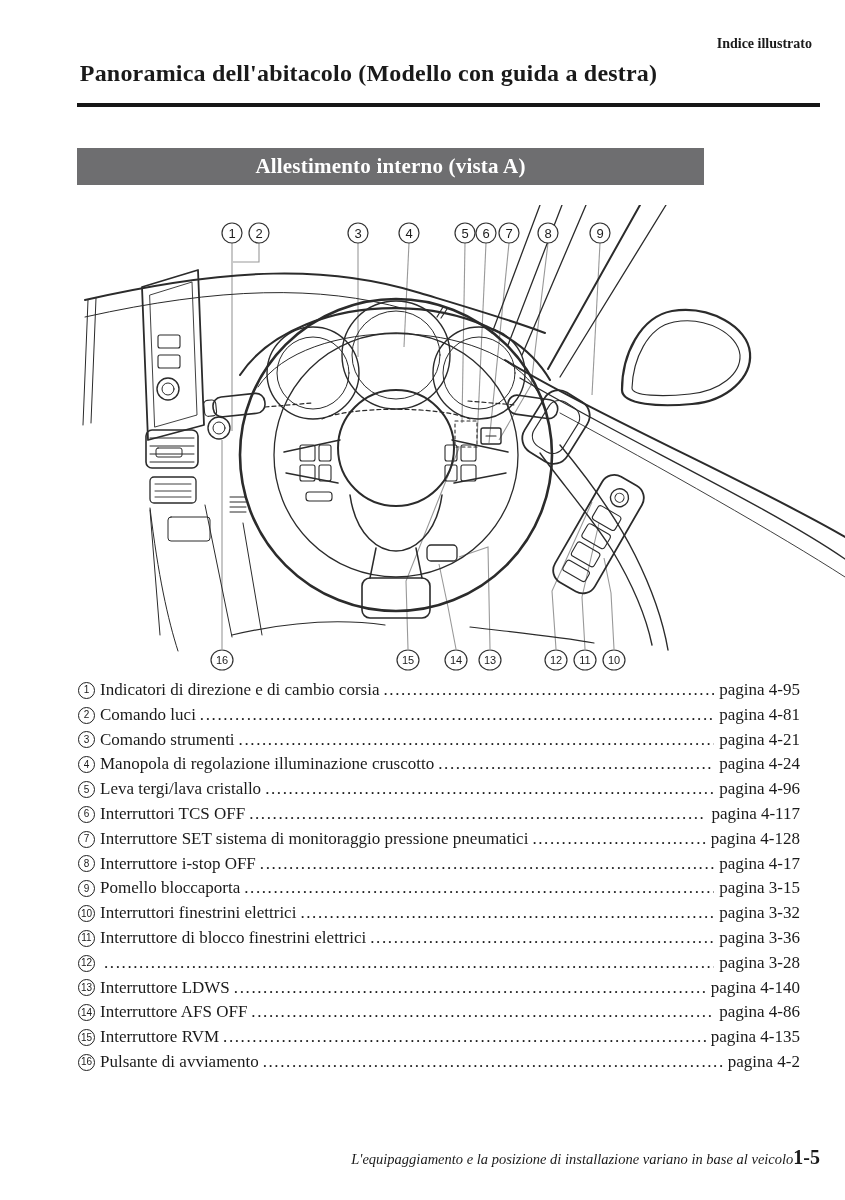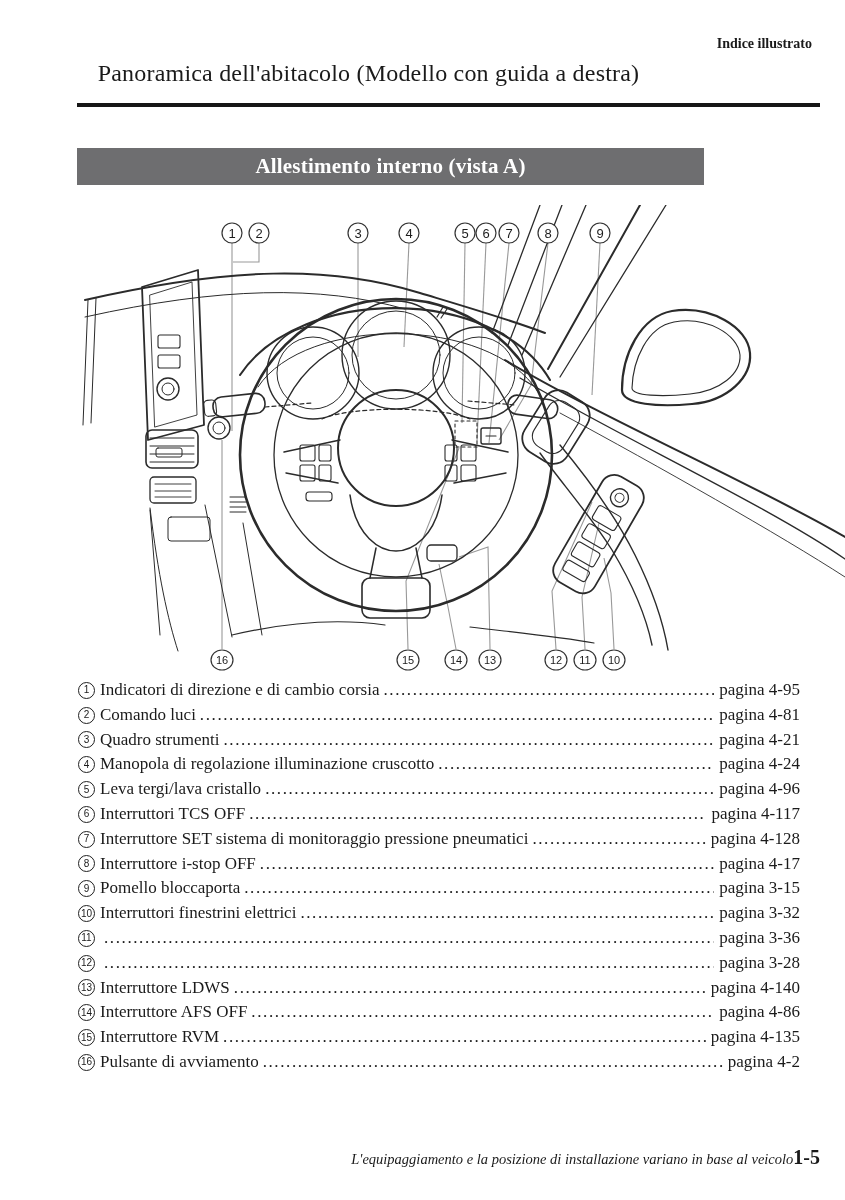--- a/index.html
+++ b/index.html
@@ -6,21 +6,21 @@
   body{
     width:845px;height:1200px;background:#ffffff;position:relative;
     font-family:"Liberation Serif", serif;color:#1a1a1a;overflow:hidden;
   }
   .header-note{
     position:absolute;top:36px;left:77px;width:735px;
     text-align:right;font-weight:bold;font-size:14px;
   }
   .page-title{
     position:absolute;top:60px;left:0;width:737px;
-    text-align:center;font-weight:normal;font-size:24px;letter-spacing:.2px;
+    text-align:center;font-weight:bold;font-size:24px;letter-spacing:.2px;
   }
   .title-rule{
     position:absolute;top:103px;left:77px;width:743px;height:4px;background:#161616;
   }
   .section-banner{
     position:absolute;top:148px;left:77px;width:627px;height:37px;
     background:#6e6e70;color:#ffffff;font-weight:bold;font-size:21px;
     display:flex;align-items:center;justify-content:center;letter-spacing:.2px;
   }
   .diagram{position:absolute;top:205px;left:0;width:845px;height:470px;}
@@ -286,21 +286,21 @@
 
   <div class="row">
     <span class="badge">2</span>
     <span class="label">Comando luci</span>
     <span class="dots"></span>
     <span class="pageref">pagina 4-81</span>
   </div>
 
   <div class="row">
     <span class="badge">3</span>
-    <span class="label">Quadro strumenti</span>
+    <span class="label">Comando strumenti</span>
     <span class="dots"></span>
     <span class="pageref">pagina 4-21</span>
   </div>
 
   <div class="row">
     <span class="badge">4</span>
     <span class="label">Manopola di regolazione illuminazione cruscotto</span>
     <span class="dots"></span>
     <span class="pageref">pagina 4-24</span>
   </div>
@@ -342,20 +342,21 @@
 
   <div class="row">
     <span class="badge">10</span>
     <span class="label">Interruttori finestrini elettrici</span>
     <span class="dots"></span>
     <span class="pageref">pagina 3-32</span>
   </div>
 
   <div class="row">
     <span class="badge">11</span>
+    <span class="label">Interruttore di blocco finestrini elettrici</span>
     <span class="dots"></span>
     <span class="pageref">pagina 3-36</span>
   </div>
 
   <div class="row">
     <span class="badge">12</span>
     <span class="dots"></span>
     <span class="pageref">pagina 3-28</span>
   </div>
 

